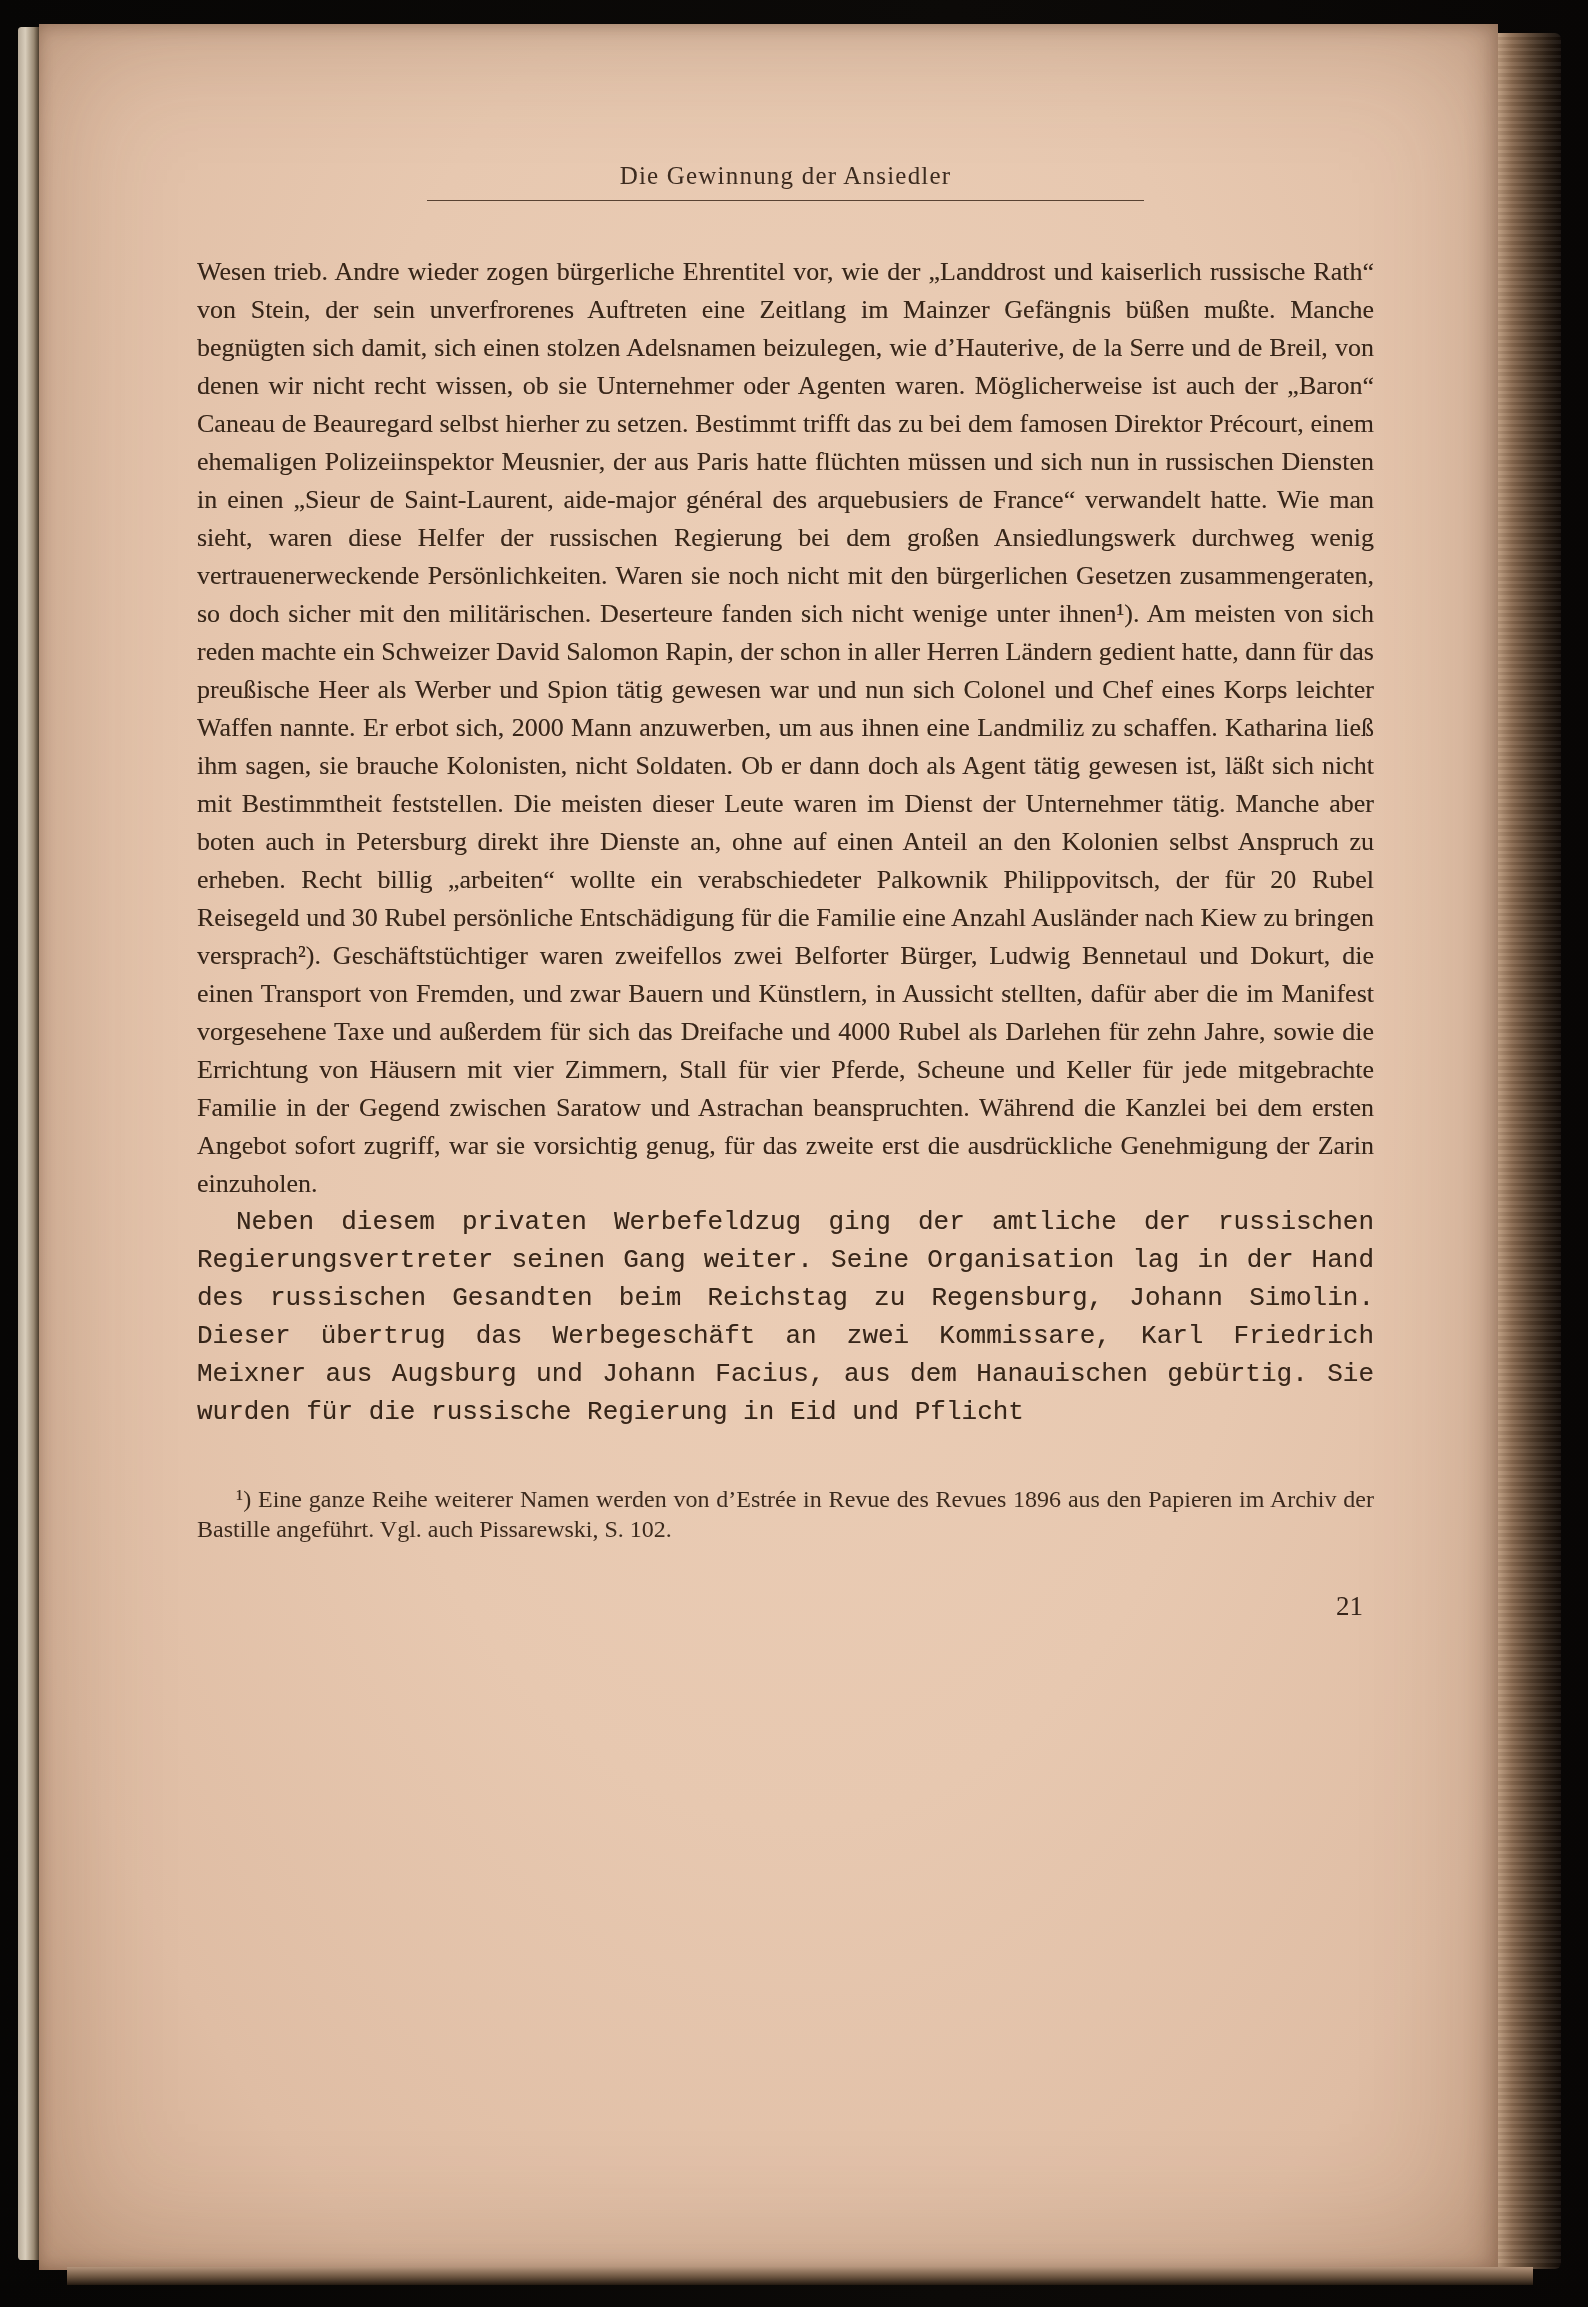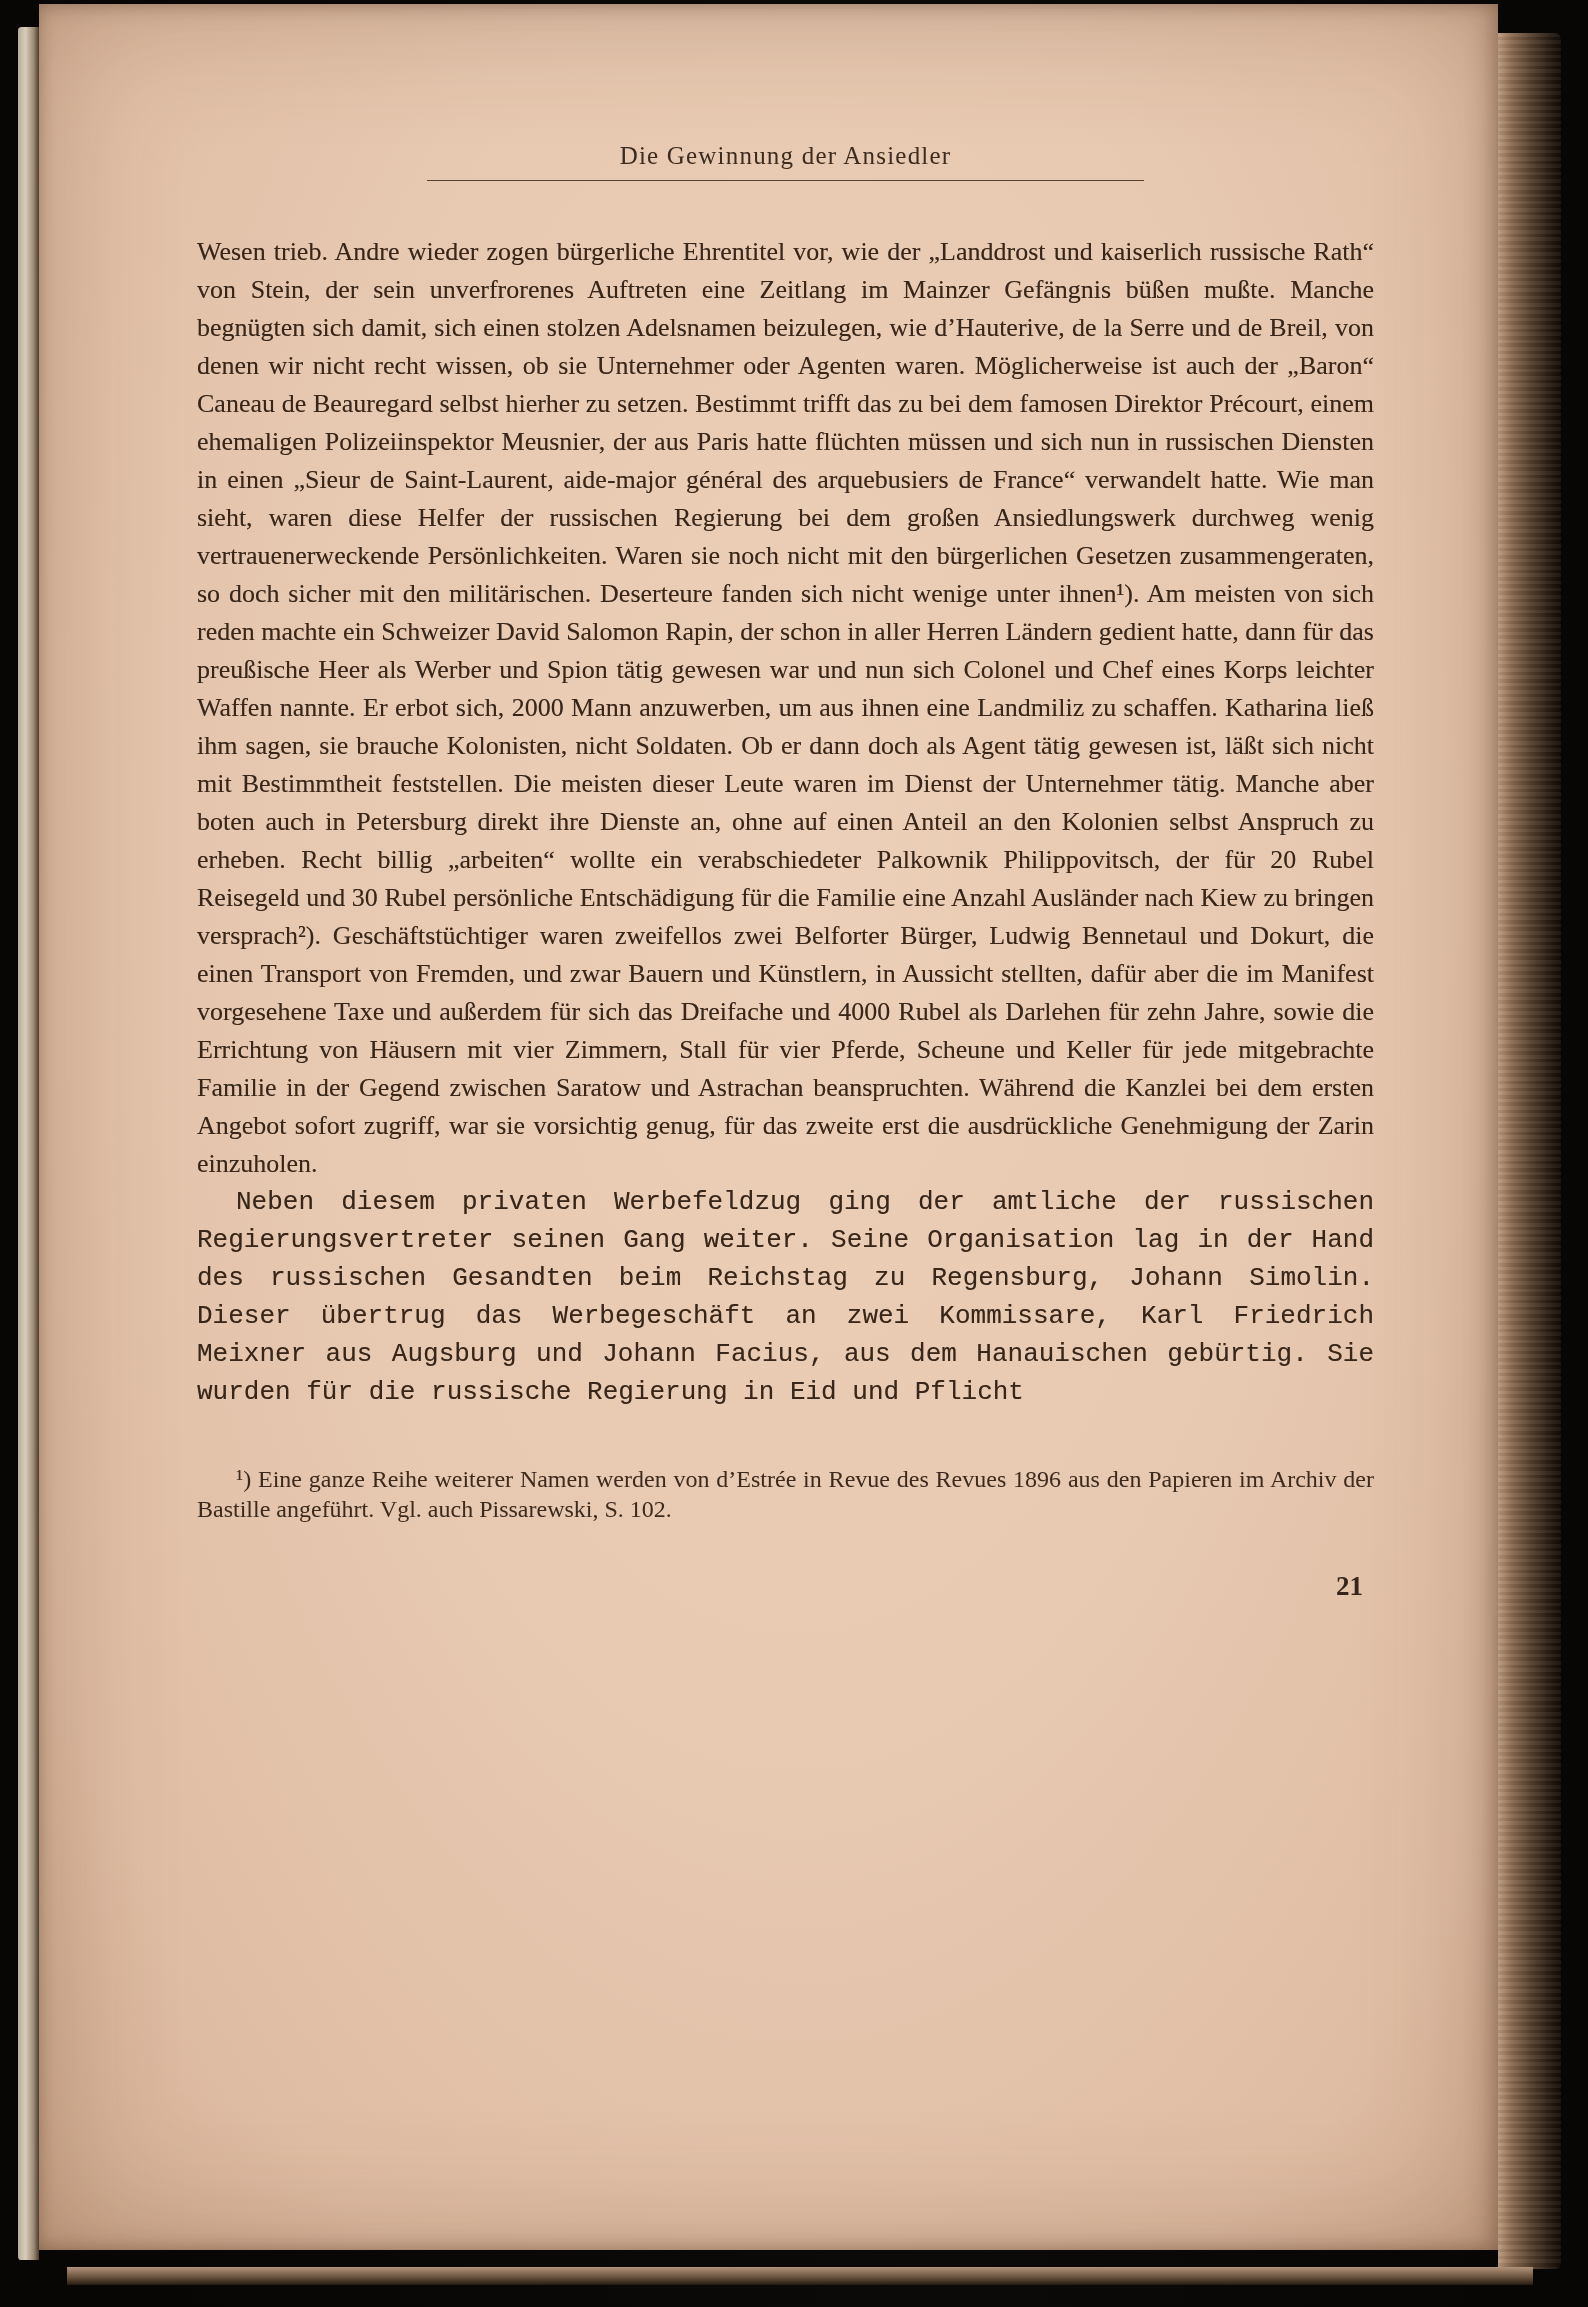--- a/index.html
+++ b/index.html
@@ -21,21 +21,21 @@
   .binding-sliver {
     position: absolute;
     left: 18px; top: 27px; bottom: 47px; width: 20.6px;
     background: linear-gradient(90deg, #b7ab99 0%, #d8cdbb 35%, #9a8a74 75%, #4a3c2c 100%);
     border-radius: 3.6px 0 0 3.6px;
   }
 
   
   .page {
     position: absolute;
-    left: 39px; top: 4px;
+    left: 39px; top: 24px;
     width: 1459px; height: 2246px;
     background:
       radial-gradient(ellipse at 52% 38%, #edd0b9 0%, #e7c8b0 48%, #dfbda4 80%, #d0ab90 100%);
     box-shadow:
       inset 0 0 133px rgba(92, 52, 26, 0.30),
       inset 0 0 13.3px rgba(60, 32, 16, 0.22),
       inset -8.5px 0 24px rgba(60, 32, 16, 0.25);
     padding: 138px 124px 0 158px;
   }
 
@@ -87,21 +87,20 @@
     color: #3b2a1d;
   }
   .footnotes p { text-indent: 39px; }
 
   .page-number {
     margin-top: 47px;
     text-align: right;
     padding-right: 11px;
     font-size: 27px;
     color: #36251a;
-    font-weight: bold;
   }
 </style>
 </head>
 <body>
 
 <div class="scan-bg"></div>
 
 <div class="binding-sliver"></div>
 
 <div class="page">

